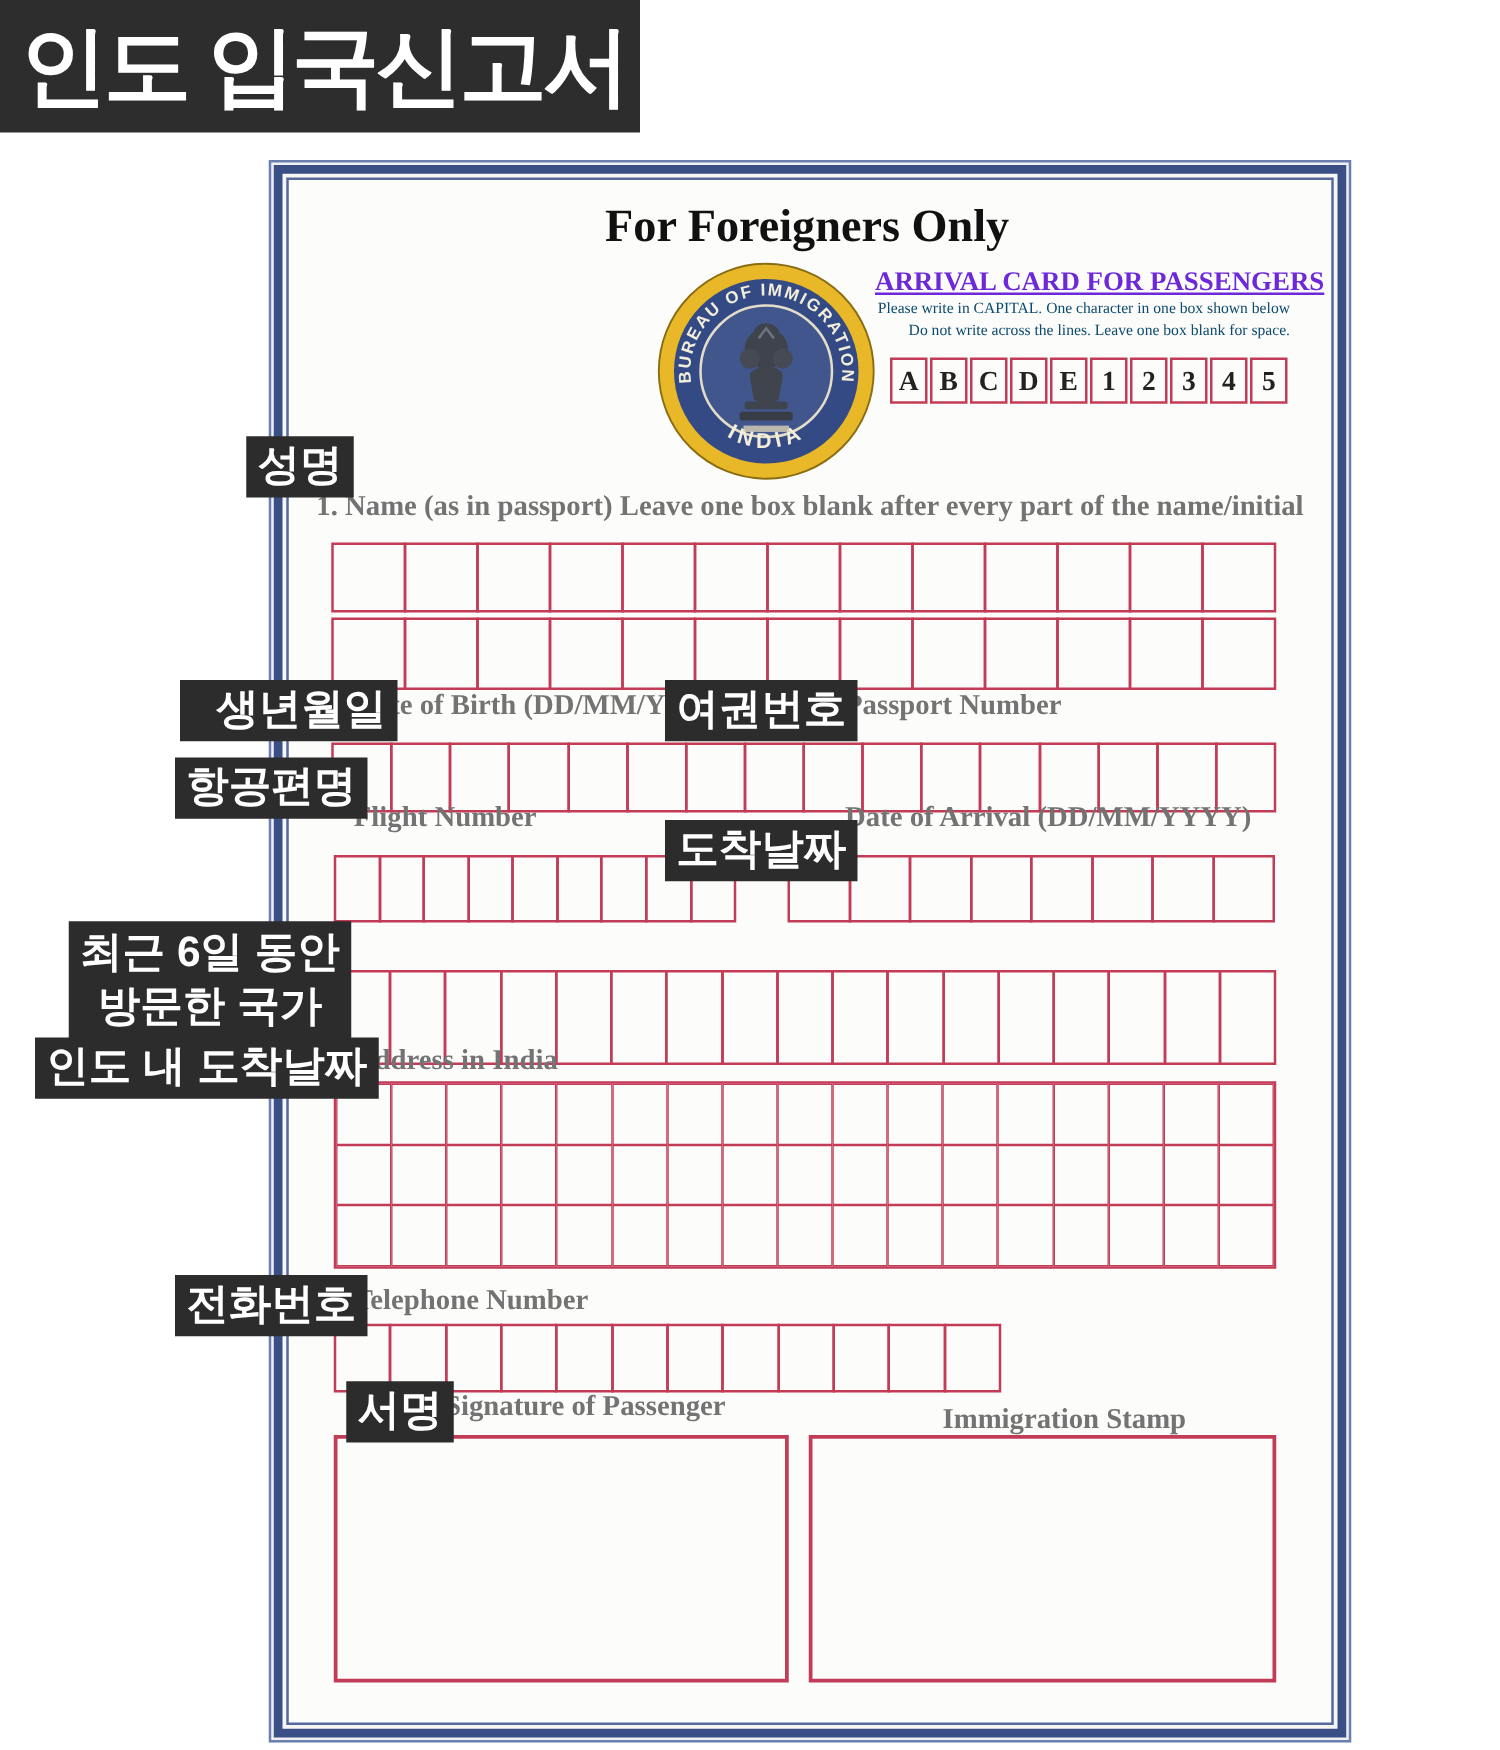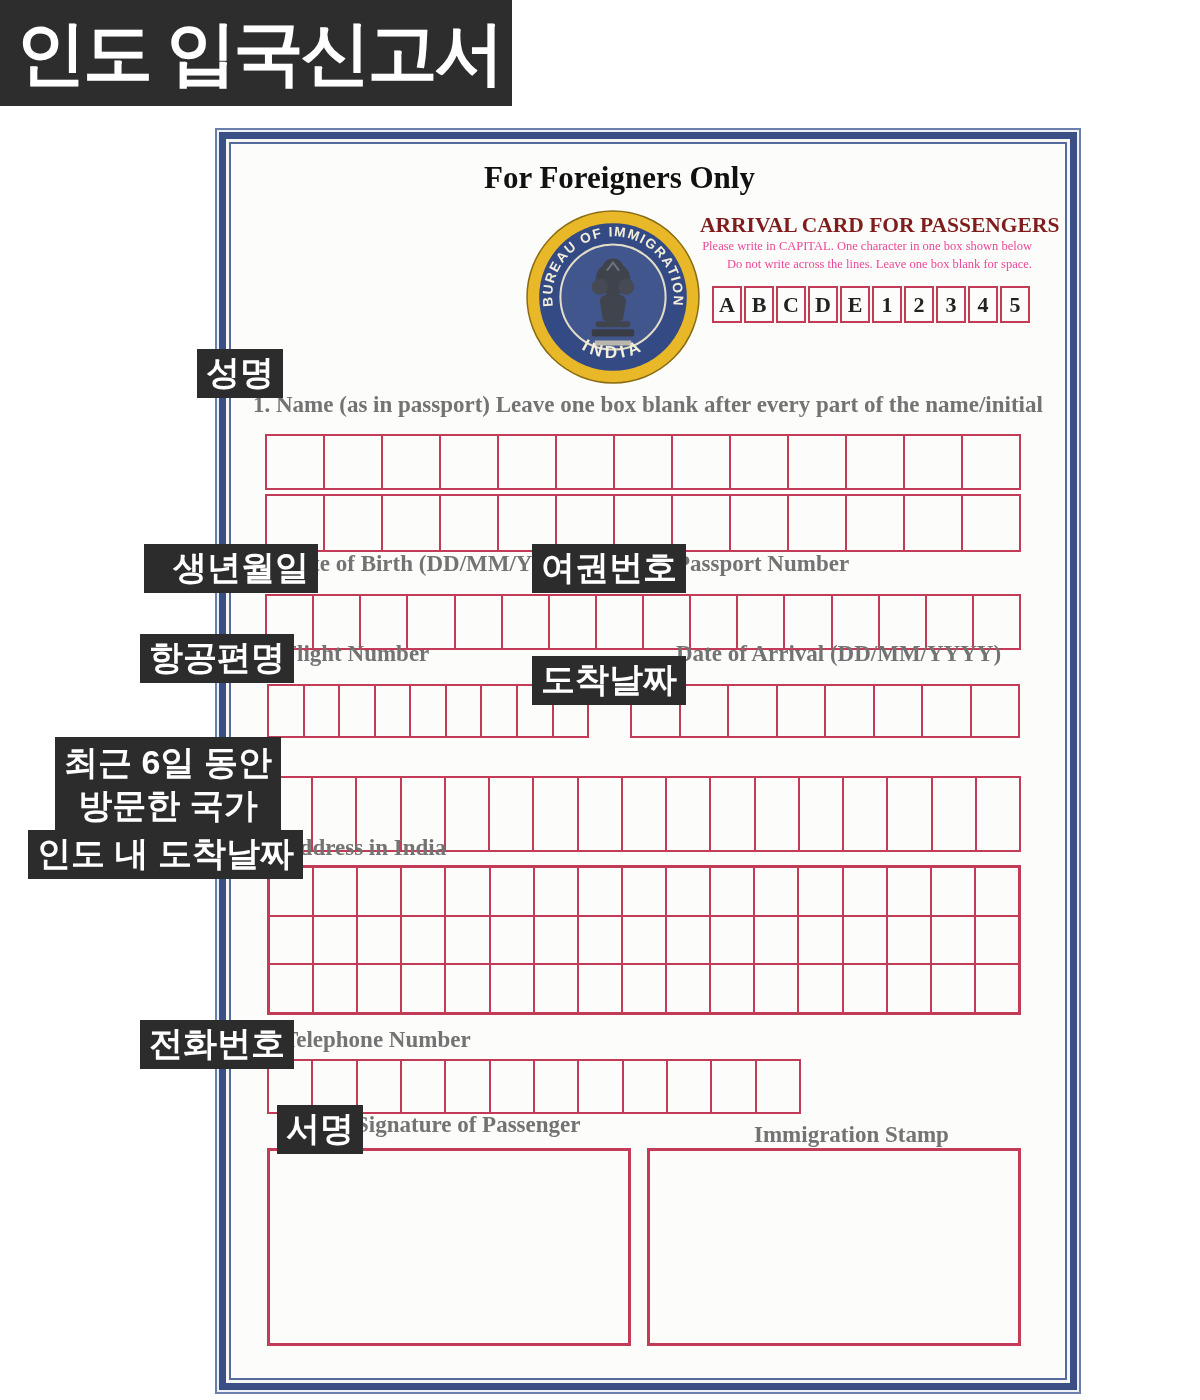--- a/index.html
+++ b/index.html
@@ -48,49 +48,49 @@
   }
   .boxrow .cell:first-child { margin-left:0; }
   .grid {
     position:absolute; display:grid; border:2px solid #c23b57; z-index:2;
   }
   .grid .cell { border:1px solid #c23b57; }
   .bigbox { position:absolute; border:3px solid #c23b57; background:transparent; z-index:2; }
 
   
   #for-foreigners {
-    left:484px; top:160px; font-size:31px; font-weight:600; color:#111;
+    left:484px; top:160px; font-size:37px; font-weight:600; color:#111;
     font-family:"Liberation Serif", serif; white-space:nowrap;
   }
   #arrival-block { left:700px; top:213px; width:332px; z-index:3; }
   #arrival-title {
-    color:#7f1d1d; font-weight:700; font-size:21.5px;
-    font-family:"Liberation Serif", serif; white-space:nowrap;
+    color:#6d28d9; font-weight:700; font-size:21.5px;
+    font-family:"Liberation Serif", serif; white-space:nowrap;text-decoration:underline;
   }
   .instr {
-    text-align:right; color:#ec4899; font-size:12.5px; line-height:1.4;
+    text-align:right; color:#0c4a6e; font-size:12.5px; line-height:1.4;
     font-family:"Liberation Serif", serif;
   }
   #sample-row { left:712px; top:286px; width:318px; height:37px; }
   #sample-row .cell { margin-left:2px; font-size:22px; }
   #sample-row .cell:first-child { margin-left:0; }
 
   
   #kr-name      { left:197px; top:349px; }
   #name-label   { left:253px; top:392px; }
   #name-row-1   { left:265px; top:434px; width:756px; height:56px; }
   #name-row-2   { left:265px; top:494px; width:756px; height:58px; }
 
   #kr-dob       { left:144px; top:544px;padding-left:29px; }
   #dob-label    { left:284px; top:551px; }
   #kr-passport  { left:532px; top:544px; }
   #passport-label { left:676px; top:551px; }
   #dob-row      { left:265px; top:594px; width:756px; height:56px; }
 
-  #kr-flight    { left:140px; top:634px;font-family:Liberation Serif, serif; }
+  #kr-flight    { left:140px; top:606px;font-family:Liberation Serif, serif; }
   #flight-label { left:283px; top:641px; }
   #kr-arrival   { left:532px; top:634px;margin-top:22px; }
   #arrival-label{ left:676px; top:641px; }
   #flight-row   { left:267px; top:684px; width:322px; height:54px; }
   #arrivaldate-row { left:630px; top:684px; width:390px; height:54px; }
 
   #kr-countries { left:55px; top:737px; width:226px; text-align:center; white-space:normal; line-height:1.25; padding:4px 6px 6px 6px; }
   #countries-label { left:283px; top:742px; }
   #countries-row { left:267px; top:776px; width:754px; height:76px; }
 

